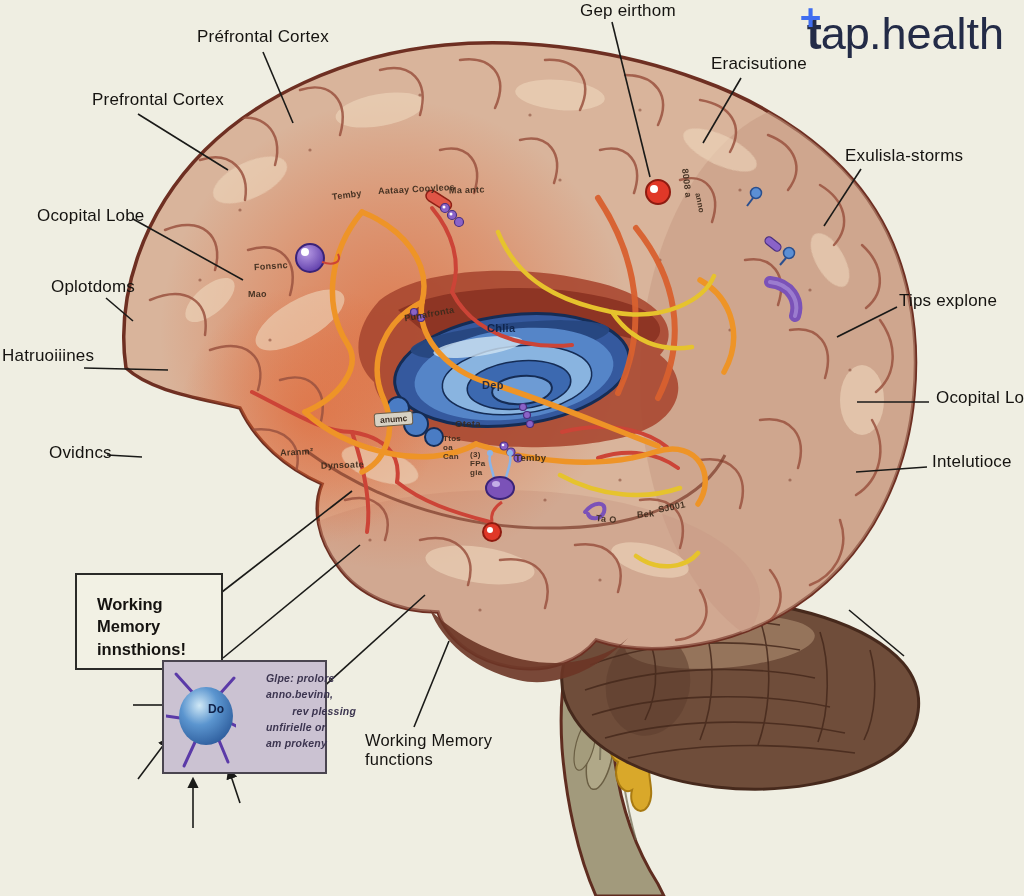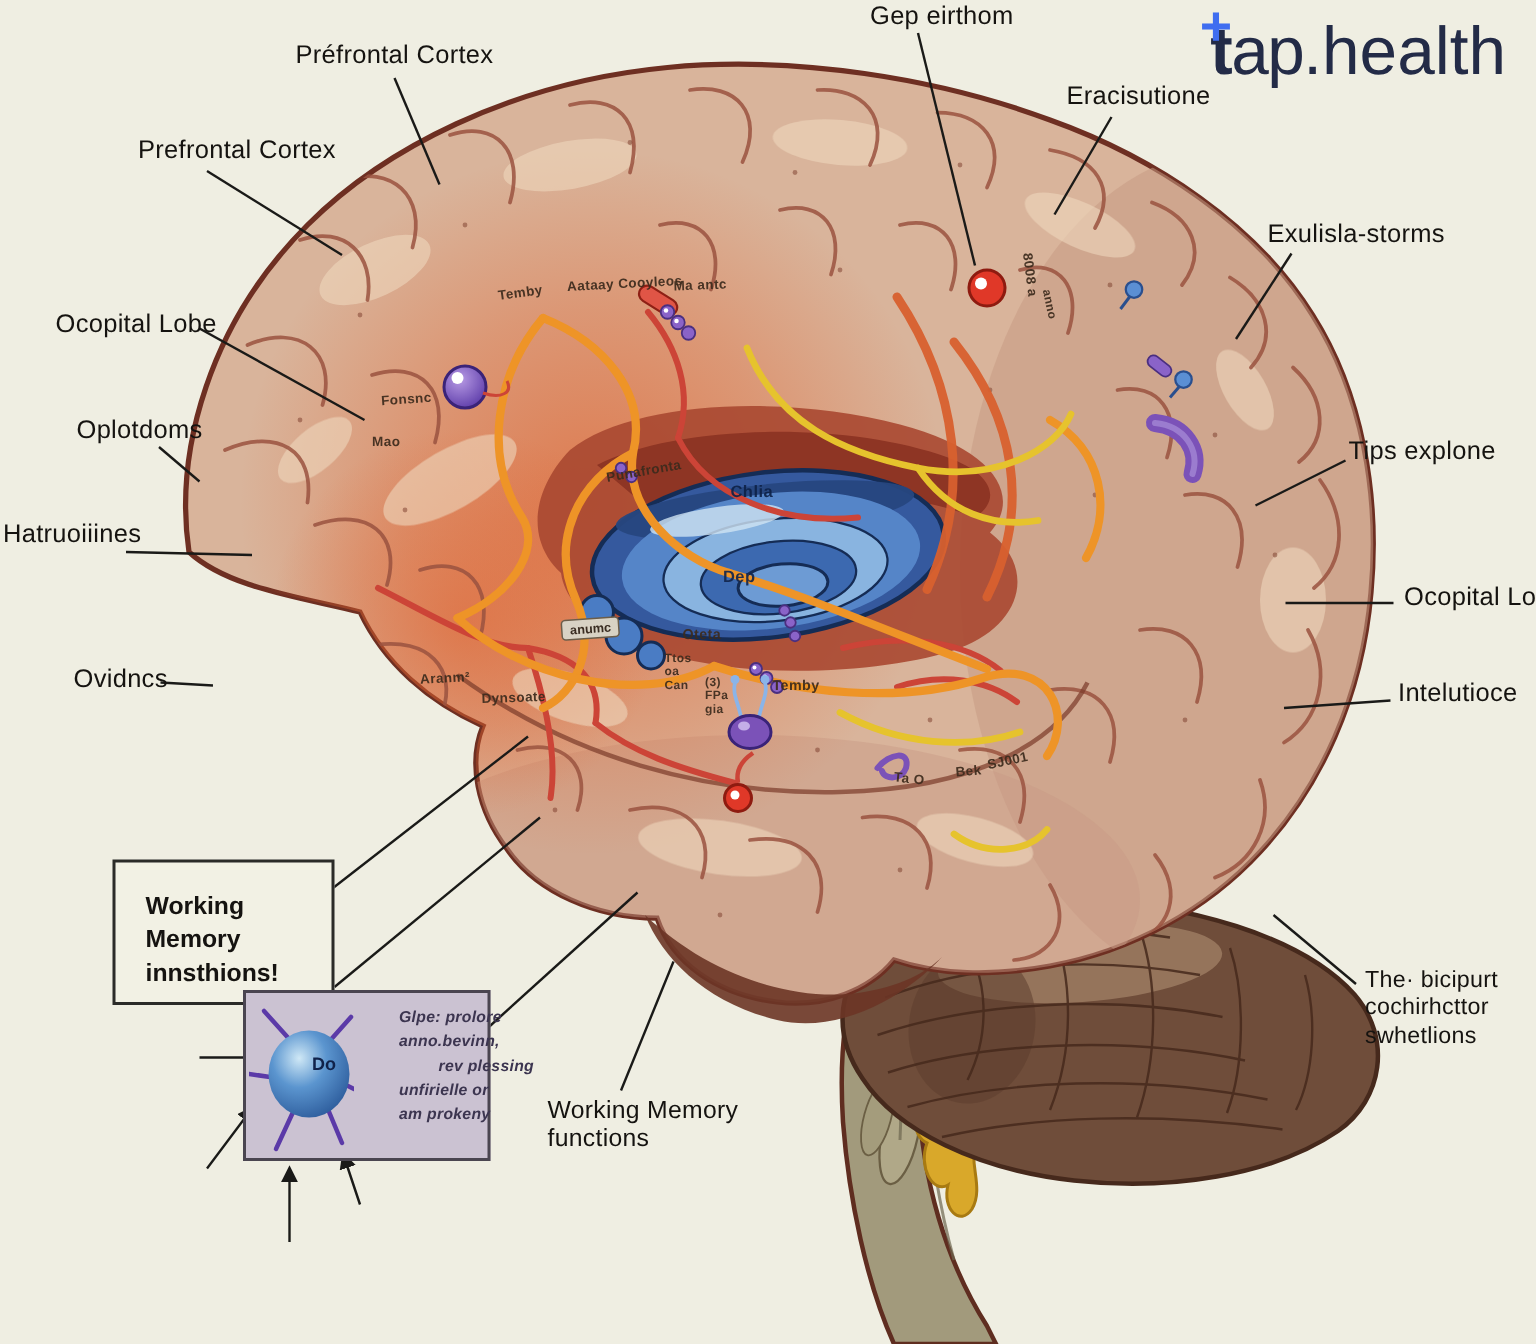--- a/index.html
+++ b/index.html
@@ -336,25 +336,20 @@
 <div class="callout" style="left:51px;top:277px">Oplotdoms</div>
 <div class="callout" style="left:2px;top:346px">Hatruoiiines</div>
 <div class="callout" style="left:49px;top:443px">Ovidncs</div>
 <div class="callout" style="left:580px;top:1px">Gep eirthom</div>
 <div class="callout" style="left:711px;top:54px">Eracisutione</div>
 <div class="callout" style="left:845px;top:146px">Exulisla-storms</div>
 <div class="callout" style="left:899px;top:291px">Tips explone</div>
 <div class="callout" style="left:936px;top:388px">Ocopital Lobe</div>
 <div class="callout" style="left:932px;top:452px">Intelutioce</div>
 
-<div class="callout small multi" style="left:910px;top:645px;width:110px">
-  <span>The· bicipurt</span><br>
-  <span>cochirhcttor</span><br>
-  <span>swhetlions</span>
-</div>
 
 <div class="callout multi" style="left:365px;top:731px;width:140px;font-size:16.5px">
   <span>Working Memory</span><br>
   <span>functions</span>
 </div>
 
 <div class="wm-box">
   <span>Working Memory</span><br>
   <span>innsthions!</span>
 </div>

